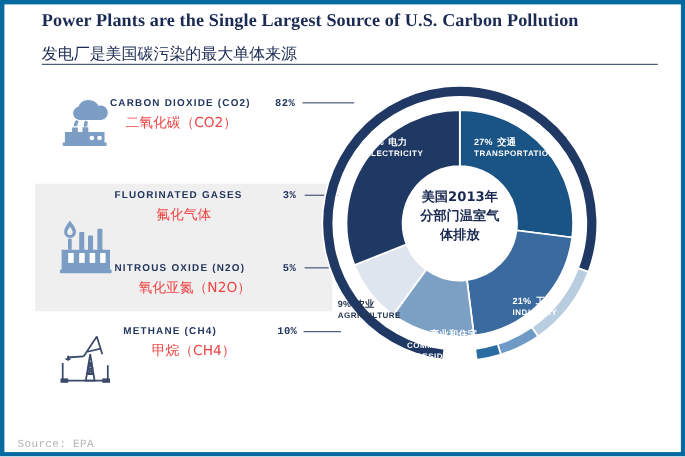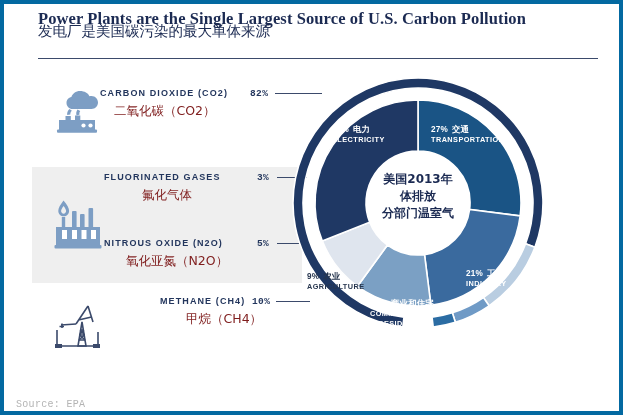--- a/index.html
+++ b/index.html
@@ -12,49 +12,49 @@
   }
   #stage{position:absolute;inset:0;width:623px;height:415px;
          border:4px solid #0369a1;box-sizing:border-box;background:#fff;}
 
   
   .hdr{position:absolute;left:0;top:0;width:623px;height:62px;}
   .hdr-en{position:absolute;left:34px;top:5px;width:560px;
           font-family:"Liberation Serif","DejaVu Serif",serif;
           font-weight:bold;font-size:16.5px;color:#1b2a52;
           letter-spacing:.1px;white-space:nowrap;}
-  .hdr-cn{position:absolute;left:34px;top:18px;width:560px;
+  .hdr-cn{position:absolute;left:34px;top:36px;width:560px;
           font-family:"DejaVu Sans",sans-serif;
           font-size:14.5px;color:#1b2a52;white-space:nowrap;}
   .hdr-rule{position:absolute;left:34px;top:54px;width:560px;height:1px;
             background:#3b4a6b;}
 
   
   .grey-band{position:absolute;left:28px;top:163px;width:270px;height:116px;
              background:#efefef;}
 
   
   .row{position:absolute;height:auto;}
   .row .en{font-size:9px;font-weight:bold;color:#23365d;
            letter-spacing:1.1px;white-space:nowrap;
            font-family:"Liberation Sans",sans-serif;}
   .row .cn{font-family:"DejaVu Sans",sans-serif;font-size:12.5px;
-           color:#7f1d1d;white-space:nowrap;margin-top:5px;}
+           color:#ef4444;white-space:nowrap;margin-top:5px;}
   .pct{position:absolute;font-size:9.5px;font-weight:bold;color:#23365d;
        font-family:Liberation Mono, monospace;letter-spacing:.4px;}
   .lead{position:absolute;height:1px;background:#3b4a6b;}
 
   
   #row-co2{left:96px;top:84px;}
   #row-co2 .cn{margin-left:14px;}
   #row-fgas{left:100px;top:168px;}
   #row-fgas .cn{margin-left:38px;}
   #row-n2o{left:100px;top:234px;}
   #row-n2o .cn{margin-left:22px;}
-  #row-ch4{left:108px;top:292px;margin-left:48px;}
+  #row-ch4{left:108px;top:292px;}
   #row-ch4 .cn{margin-left:26px;}
 
   
   .icon{position:absolute;}
   #icon-factory{left:46px;top:83px;}
   #icon-plant{left:48px;top:193px;}
   #icon-derrick{left:48px;top:298px;}
 
   
   #chart{position:absolute;left:287px;top:72px;width:254px;height:254px;}
@@ -223,20 +223,20 @@
       <div class="l2">&amp; RESIDENTIAL</div>
     </div>
 
     <div class="seg-lab dark" id="lab-agri">
       <div class="l1"><span>9%</span><span class="cnlab">农业</span></div>
       <div class="l2">AGRICULTURE</div>
     </div>
 
     <div class="center-txt">
       <div>美国2013年</div>
+      <div>分部门温室气</div>
       <div>体排放</div>
-      <div>分部门温室气</div>
     </div>
   </div>
 
   <div class="source">Source: EPA</div>
 
 </div>
 
 </body></html>

